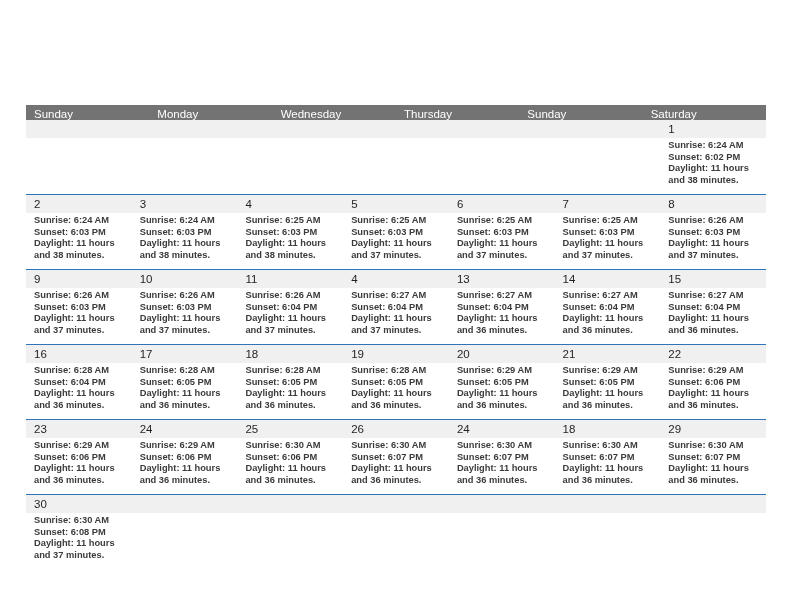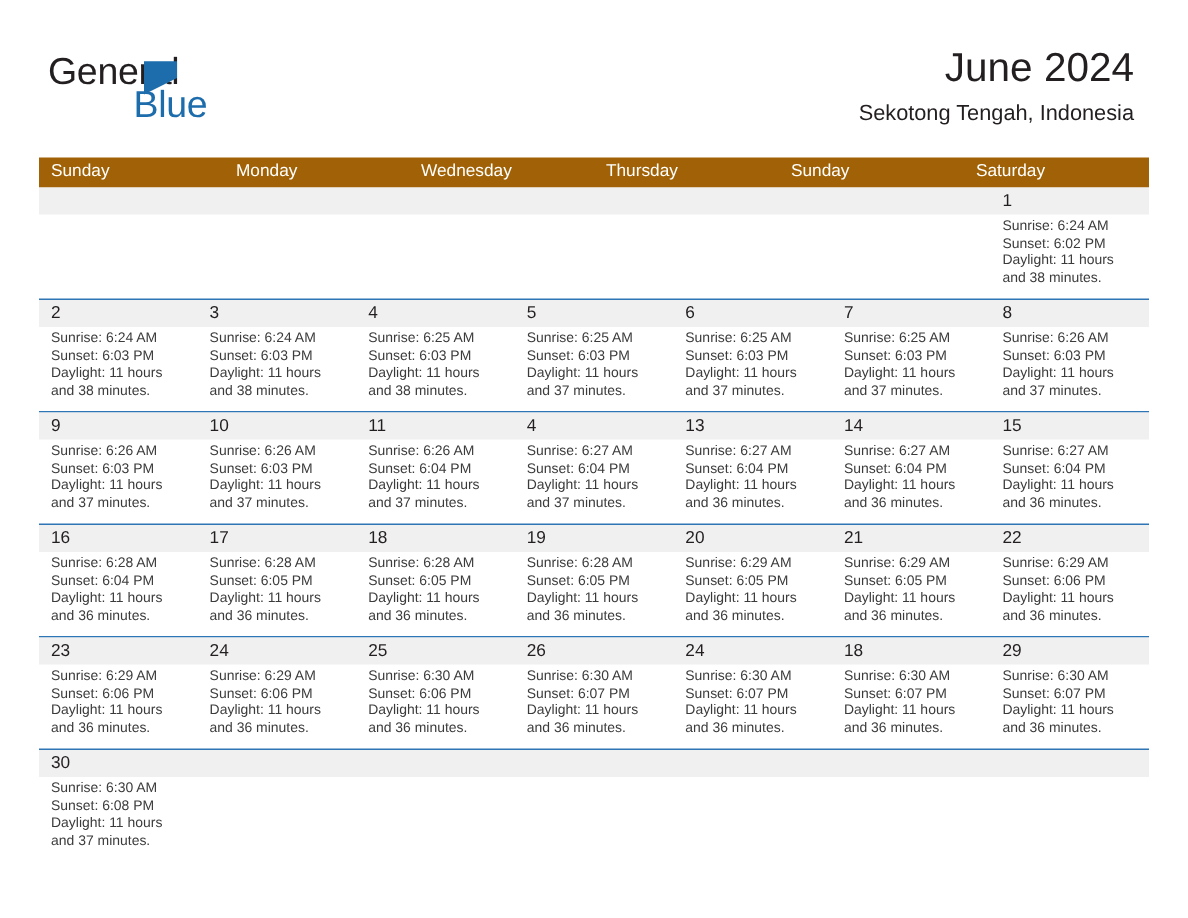--- a/index.html
+++ b/index.html
@@ -86,22 +86,22 @@
 
   
   .calendar {
     position: absolute;
     left: 26px;
     top: 105px;
     width: 740px;
   }
   .dow-row {
     display: flex;
-    background: #a16207;
-    height: 20px;
+    background: #737373;
+    height: 15px;
   }
   .dow {
     flex: 1 1 0;
     color: #ffffff;
     font-size: 11.5px;
     line-height: 19px;
     padding-left: 8px;
     white-space: nowrap;
     overflow: hidden;
   }
@@ -133,41 +133,31 @@
     font-size: 11.5px;
     color: #231f20;
     padding-left: 8px;
     z-index: 2;
   }
   .cell .info {
     padding: 2px 6px 0 8px;
     font-size: 9.3px;
     line-height: 11.6px;
     color: #3b3b3b;
+    font-weight: bold;
   }
   .cell .info div { white-space: nowrap; }
   .cell.empty .dn { color: transparent; }
   .week.lastweek .cell { height: 76px; }
 </style>
 </head>
 <body>
 
 <div class="page">
 
-  <div class="top">
-    <div class="logo">
-      <span class="logo-general">General</span>
-      <span class="logo-tri"></span>
-      <span class="logo-blue">Blue</span>
-    </div>
-    <div class="title-block">
-      <div class="cal-title">June 2024</div>
-      <div class="cal-subtitle">Sekotong Tengah, Indonesia</div>
-    </div>
-  </div>
 
   <div class="calendar">
     <div class="dow-row">
       <div class="dow">Sunday</div>
       <div class="dow">Monday</div>
       <div class="dow">Wednesday</div>
       <div class="dow">Thursday</div>
       <div class="dow">Sunday</div>
       <div class="dow">Saturday</div>
     </div>

